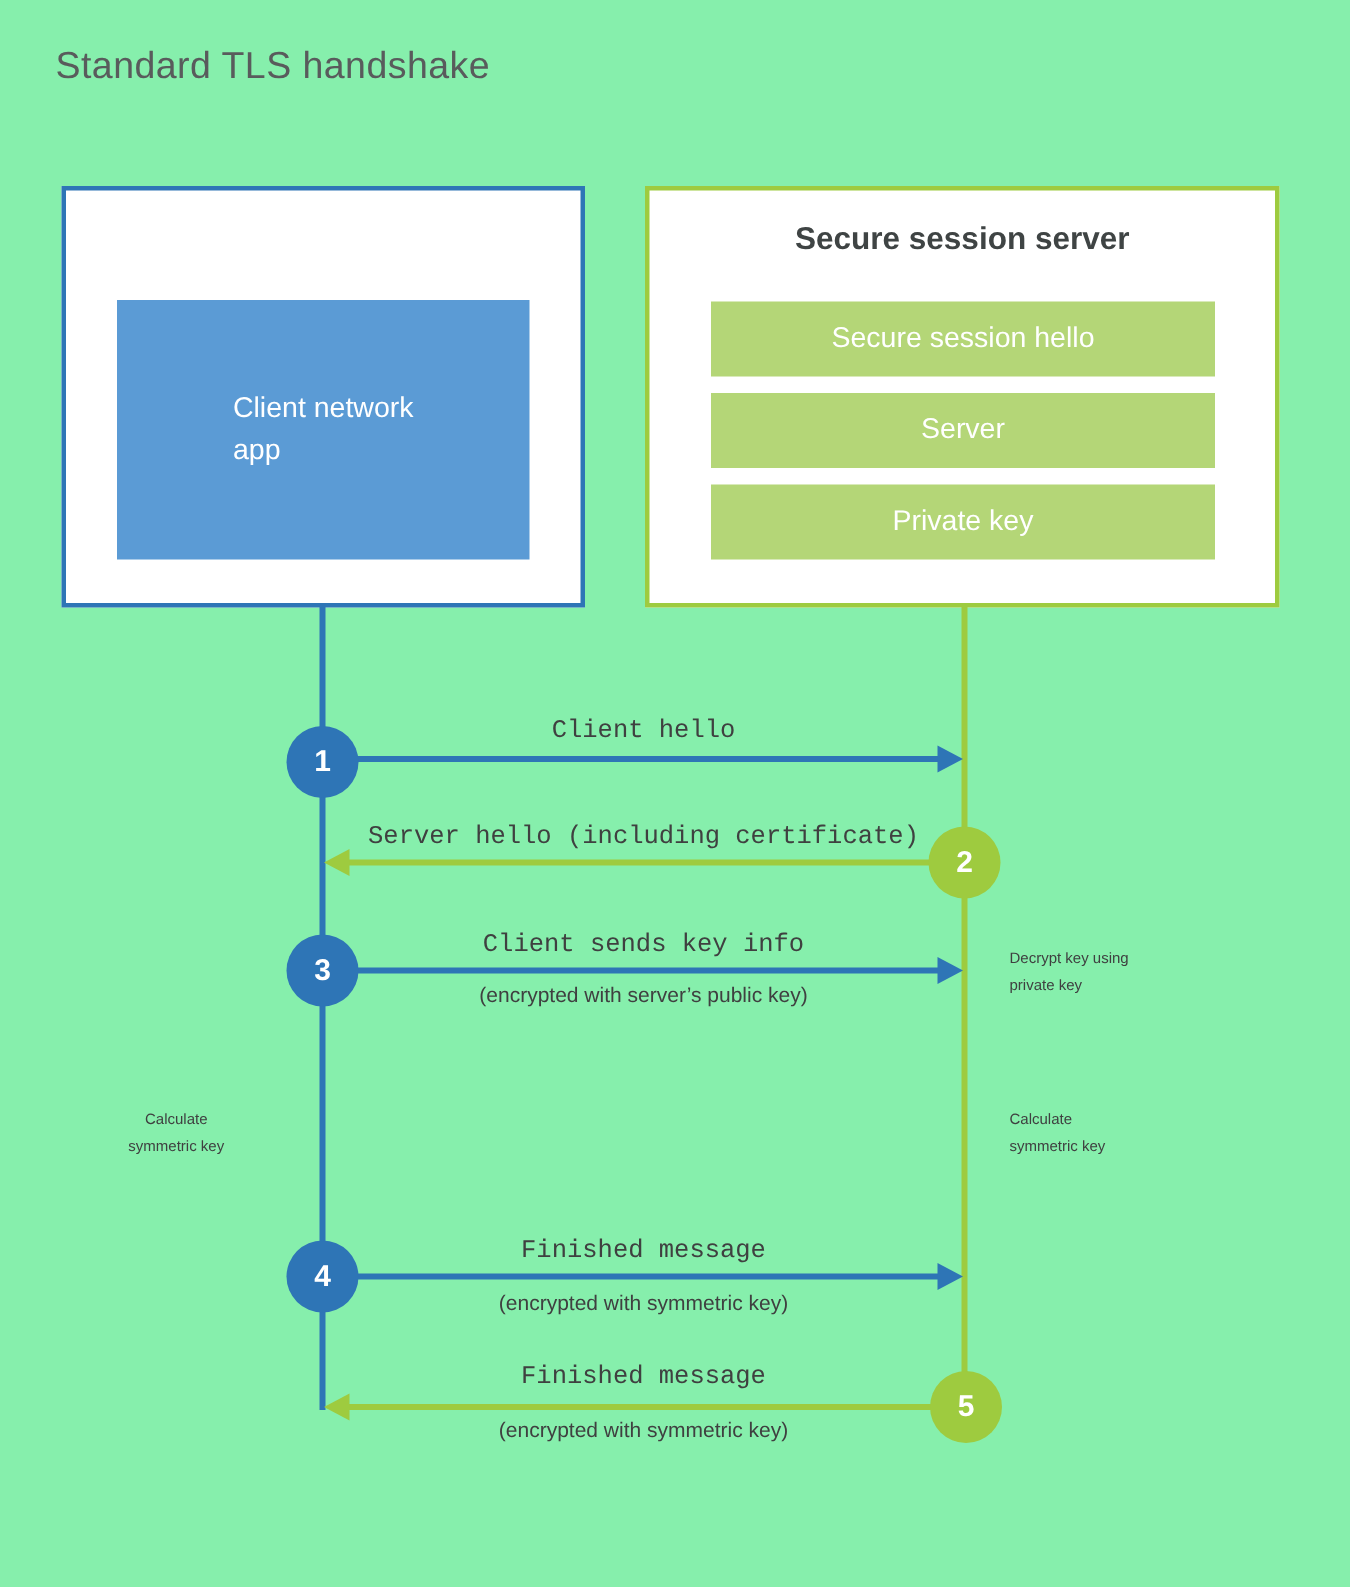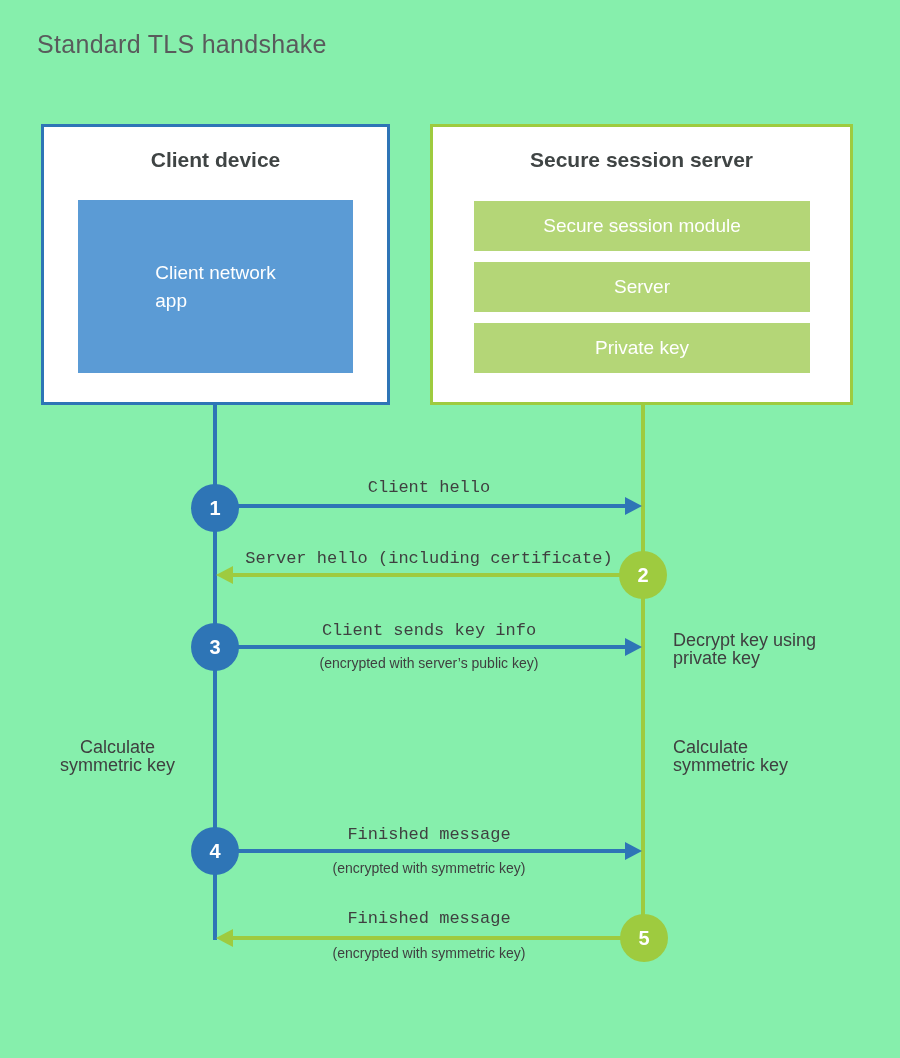--- a/index.html
+++ b/index.html
@@ -96,43 +96,42 @@
   .l2{top:549px;}
   .l3{top:621px;}
   .s3{top:655px;}
   .l4{top:825px;}
   .s4{top:860px;}
   .l5{top:909px;}
   .s5{top:945px;}
 
   
   .side-note{
-    position:absolute;font-size:18px;line-height:18px;color:var(--label);
+    position:absolute;font-size:10px;line-height:18px;color:var(--label);
     white-space:pre-line;
   }
   .note-decrypt{left:673px;top:631px;text-align:left;}
   .note-calc-left{left:40px;top:738px;width:155px;text-align:center;}
   .note-calc-right{left:673px;top:738px;text-align:left;}
 </style>
 </head>
 <body>
 
 <div class="canvas">
 
   <div class="page-title">Standard TLS handshake</div>
 
   <div class="actor-box client">
-    <div class="box-header">Client device</div>
     <div class="client-module">Client network
 app</div>
   </div>
 
   <div class="actor-box server">
     <div class="box-header">Secure session server</div>
-    <div class="server-bar b0">Secure session module</div>
+    <div class="server-bar b0">Secure session hello</div>
     <div class="server-bar b1">Server</div>
     <div class="server-bar b2">Private key</div>
   </div>
 
   <div class="lifeline client-line"></div>
   <div class="lifeline server-line"></div>
 
   <div class="msg-label l1">Client hello</div>
   <div class="h-line blue a1"></div>
   <div class="arrow-head right-blue h1"></div>

